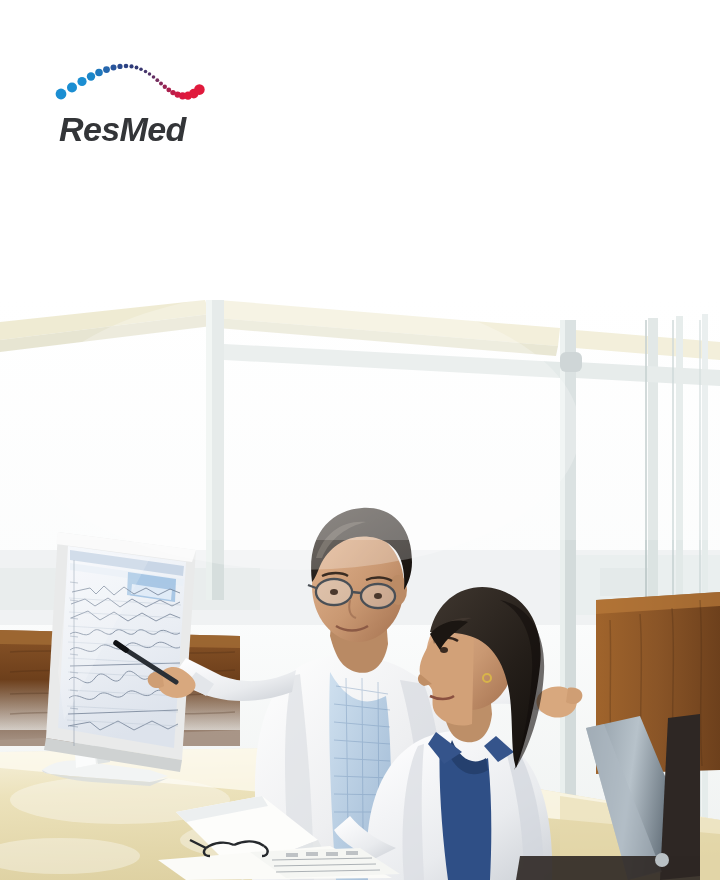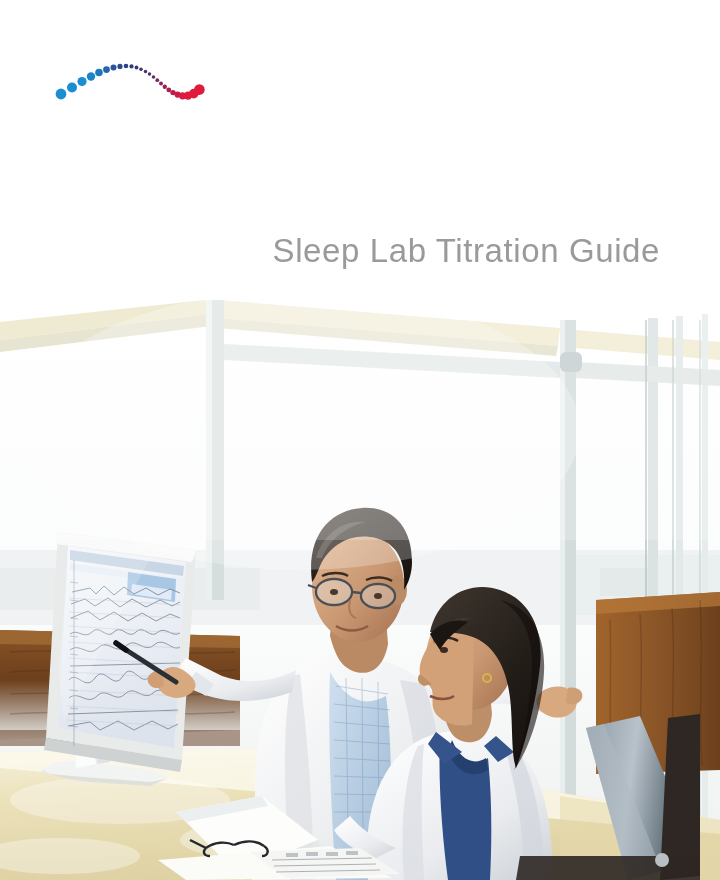--- a/index.html
+++ b/index.html
@@ -60,23 +60,23 @@
           <circle cx="113.8" cy="37.9" r="2.4" fill="#ab204e"></circle>
           <circle cx="118" cy="40.6" r="2.7" fill="#bc1d49"></circle>
           <circle cx="122.6" cy="42.6" r="3.1" fill="#cb1b45"></circle>
           <circle cx="127.6" cy="43.8" r="3.6" fill="#d81941"></circle>
           <circle cx="133" cy="43.6" r="4.2" fill="#e01a3c"></circle>
           <circle cx="138.8" cy="41.6" r="4.8" fill="#e01a3c"></circle>
           <circle cx="144.4" cy="37.6" r="5.3" fill="#e01a3c"></circle>
         </g>
       </svg>
 
+      <div class="logo-word">ResMed</div>
     </div>
 
-    <div class="title">Sleep Lab Titration Guide</div>
   </div>
 
   <div class="photo">
     <svg viewBox="0 0 720 580" preserveAspectRatio="none">
       <defs>
         <linearGradient id="winGlow" x1="0" y1="0" x2="0" y2="1">
           <stop offset="0%" stop-color="#ffffff"></stop>
           <stop offset="55%" stop-color="#fbfcfc"></stop>
           <stop offset="100%" stop-color="#eef1f0"></stop>
         </linearGradient>

